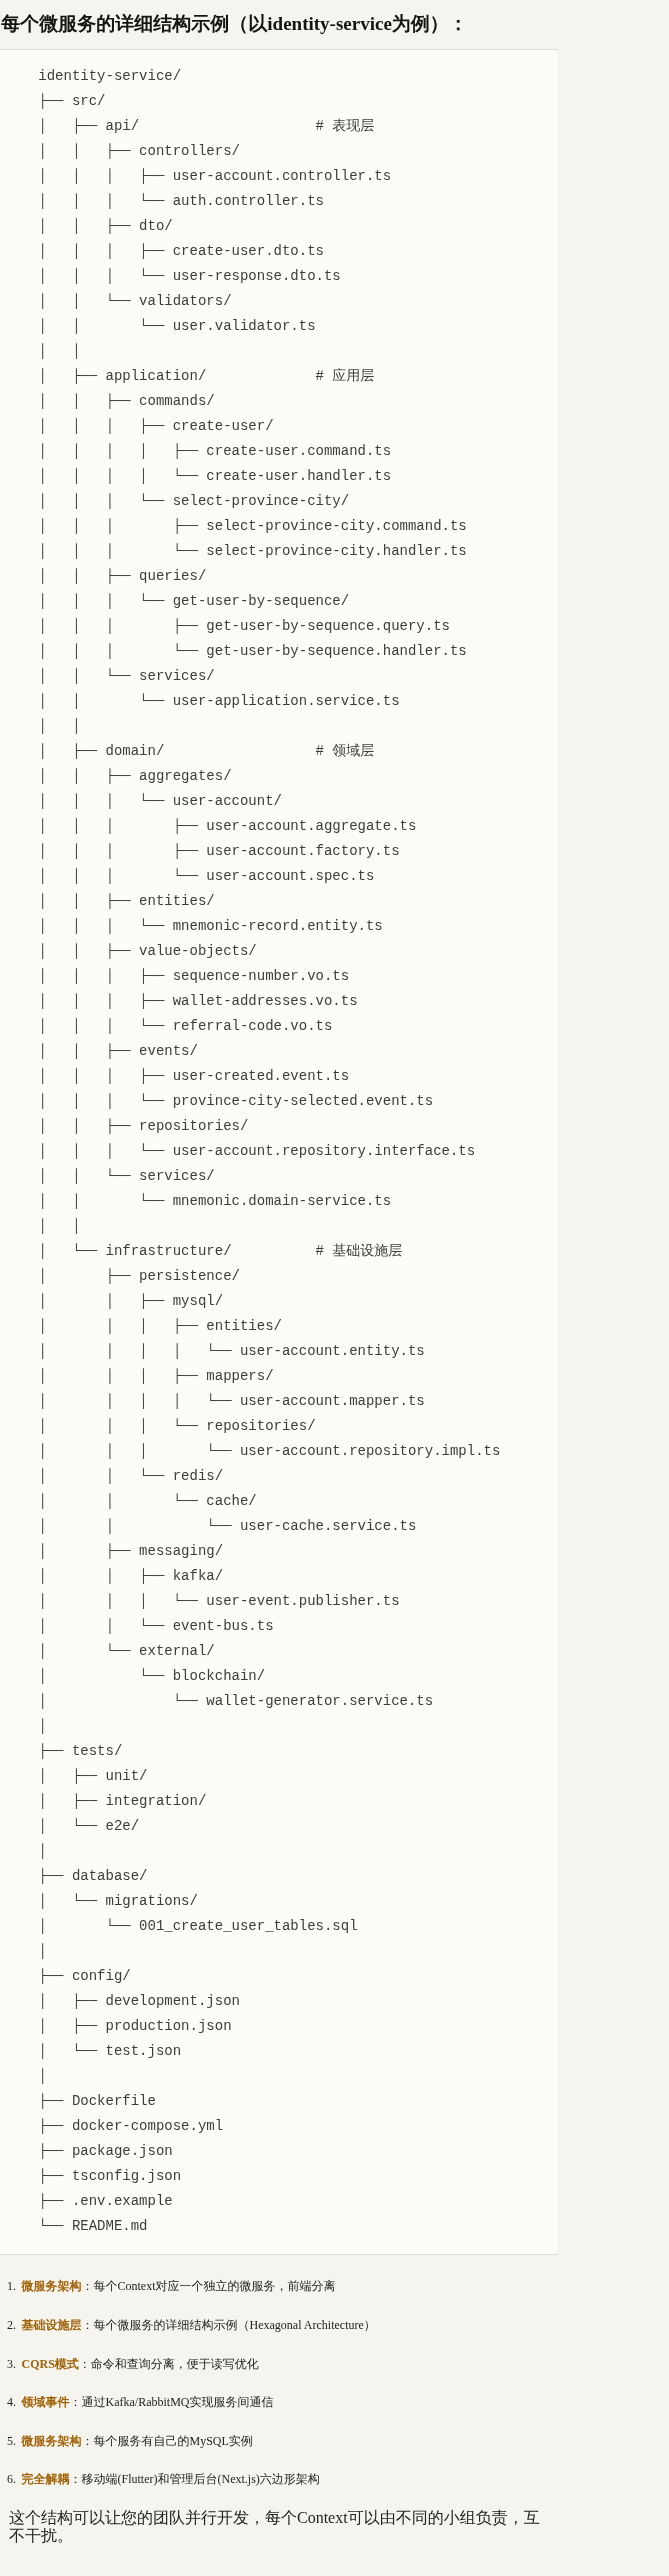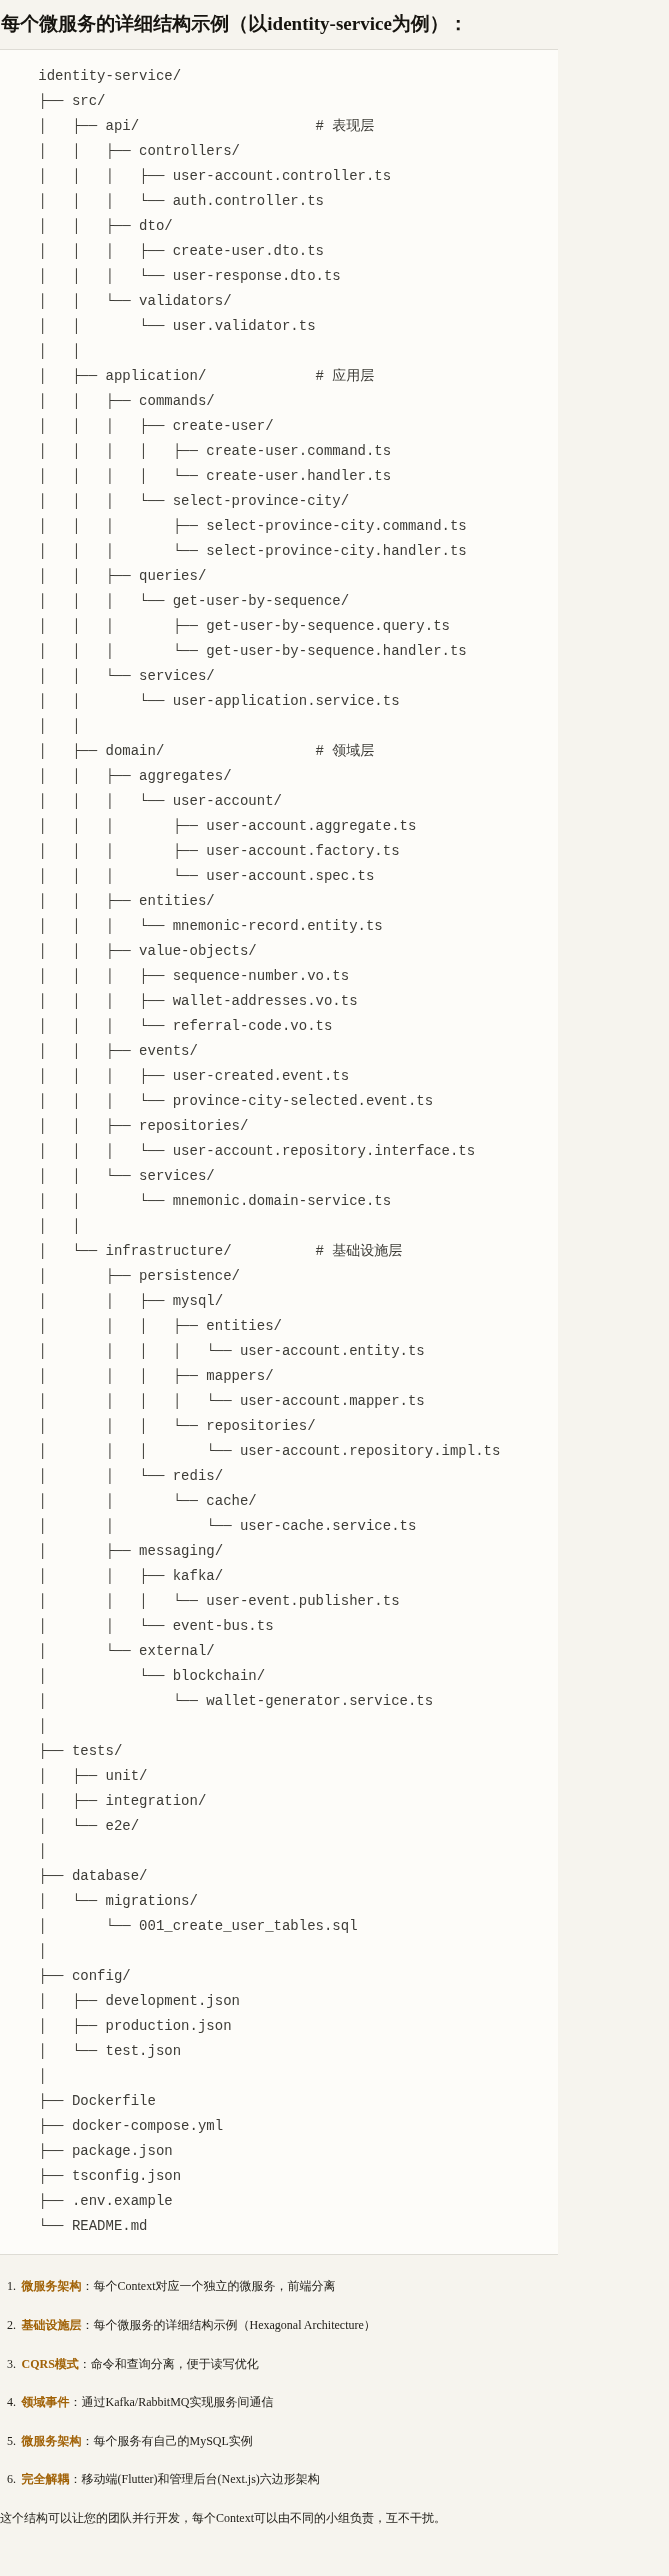--- a/index.html
+++ b/index.html
@@ -59,23 +59,23 @@
   }
   .notes-list li {
     margin-bottom: 20.6px;
     padding-left: 2.5px;
   }
   .notes-list strong {
     font-weight: 700;
     color: #a16207;
   }
   .closing-paragraph {
-    margin: 0;
+    margin: 9px;
     padding: 0;
-    font-size: 12px;
+    font-size: 16px;
     line-height: 18px;
     color: #24221c;
   }
 </style>
 </head>
 <body>
 
 <main class="message">
 
   <h2 class="page-title">每个微服务的详细结构示例（以identity-service为例）：</h2>

